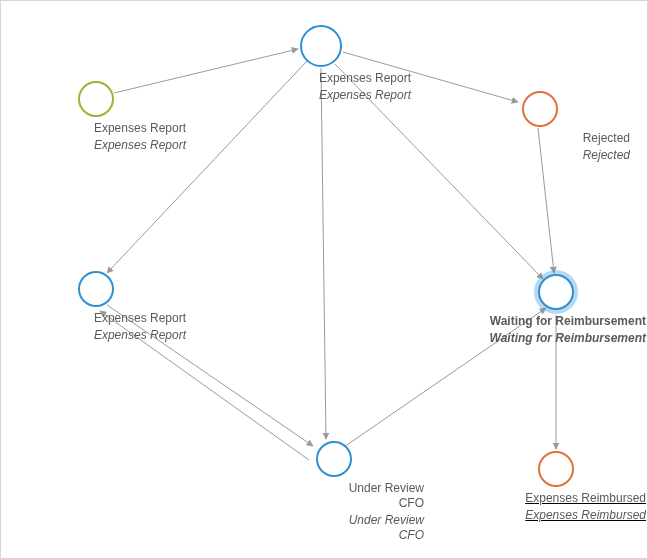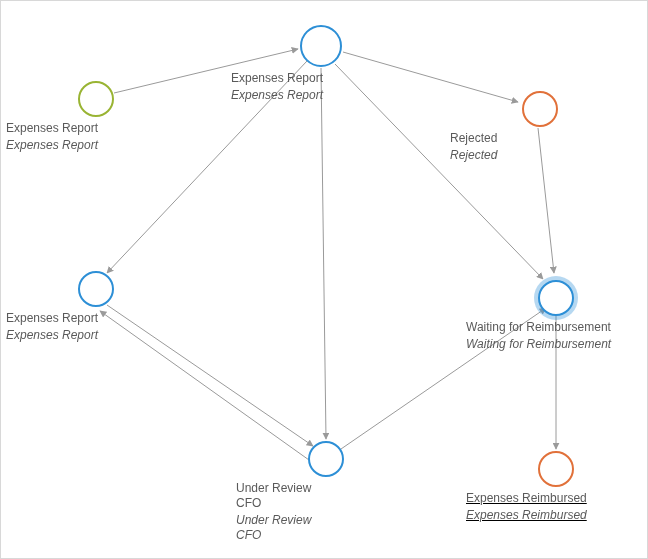--- a/index.html
+++ b/index.html
@@ -18,21 +18,21 @@
     background: #ffffff;
     overflow: hidden;
   }
   svg.edges {
     position: absolute;
     left: 0;
     top: 0;
   }
   .node {
     position: absolute;
-    text-align: left;
+    text-align: right;
     transform: translate(-50%, 0);
     min-width: 180px;
   }
   .circle {
     width: 36px;
     height: 36px;
     border-radius: 50%;
     background: #ffffff;
     margin: 0 auto;
     box-sizing: border-box;
@@ -115,27 +115,27 @@
     <div class="title">Rejected</div>
     <div class="subtitle">Rejected</div>
   </div>
 
   <div class="node" style="left:95px; top:270px;">
     <div class="circle blue"></div>
     <div class="title">Expenses Report</div>
     <div class="subtitle">Expenses Report</div>
   </div>
 
-  <div class="node" style="left:555px; top:279px;">
+  <div class="node" style="left:555px; top:273px;font-weight:bold;">
     <div class="circle blueHalo"></div>
     <div class="title">Waiting for Reimbursement</div>
     <div class="subtitle">Waiting for Reimbursement</div>
   </div>
 
-  <div class="node" style="left:325px; top:440px;">
+  <div class="node" style="left:333px; top:440px;">
     <div class="circle blue"></div>
     <div class="title">Under Review
 CFO</div>
     <div class="subtitle">Under Review
 CFO</div>
   </div>
 
   <div class="node" style="left:555px; top:450px;text-decoration:underline;">
     <div class="circle orange"></div>
     <div class="title">Expenses Reimbursed</div>

